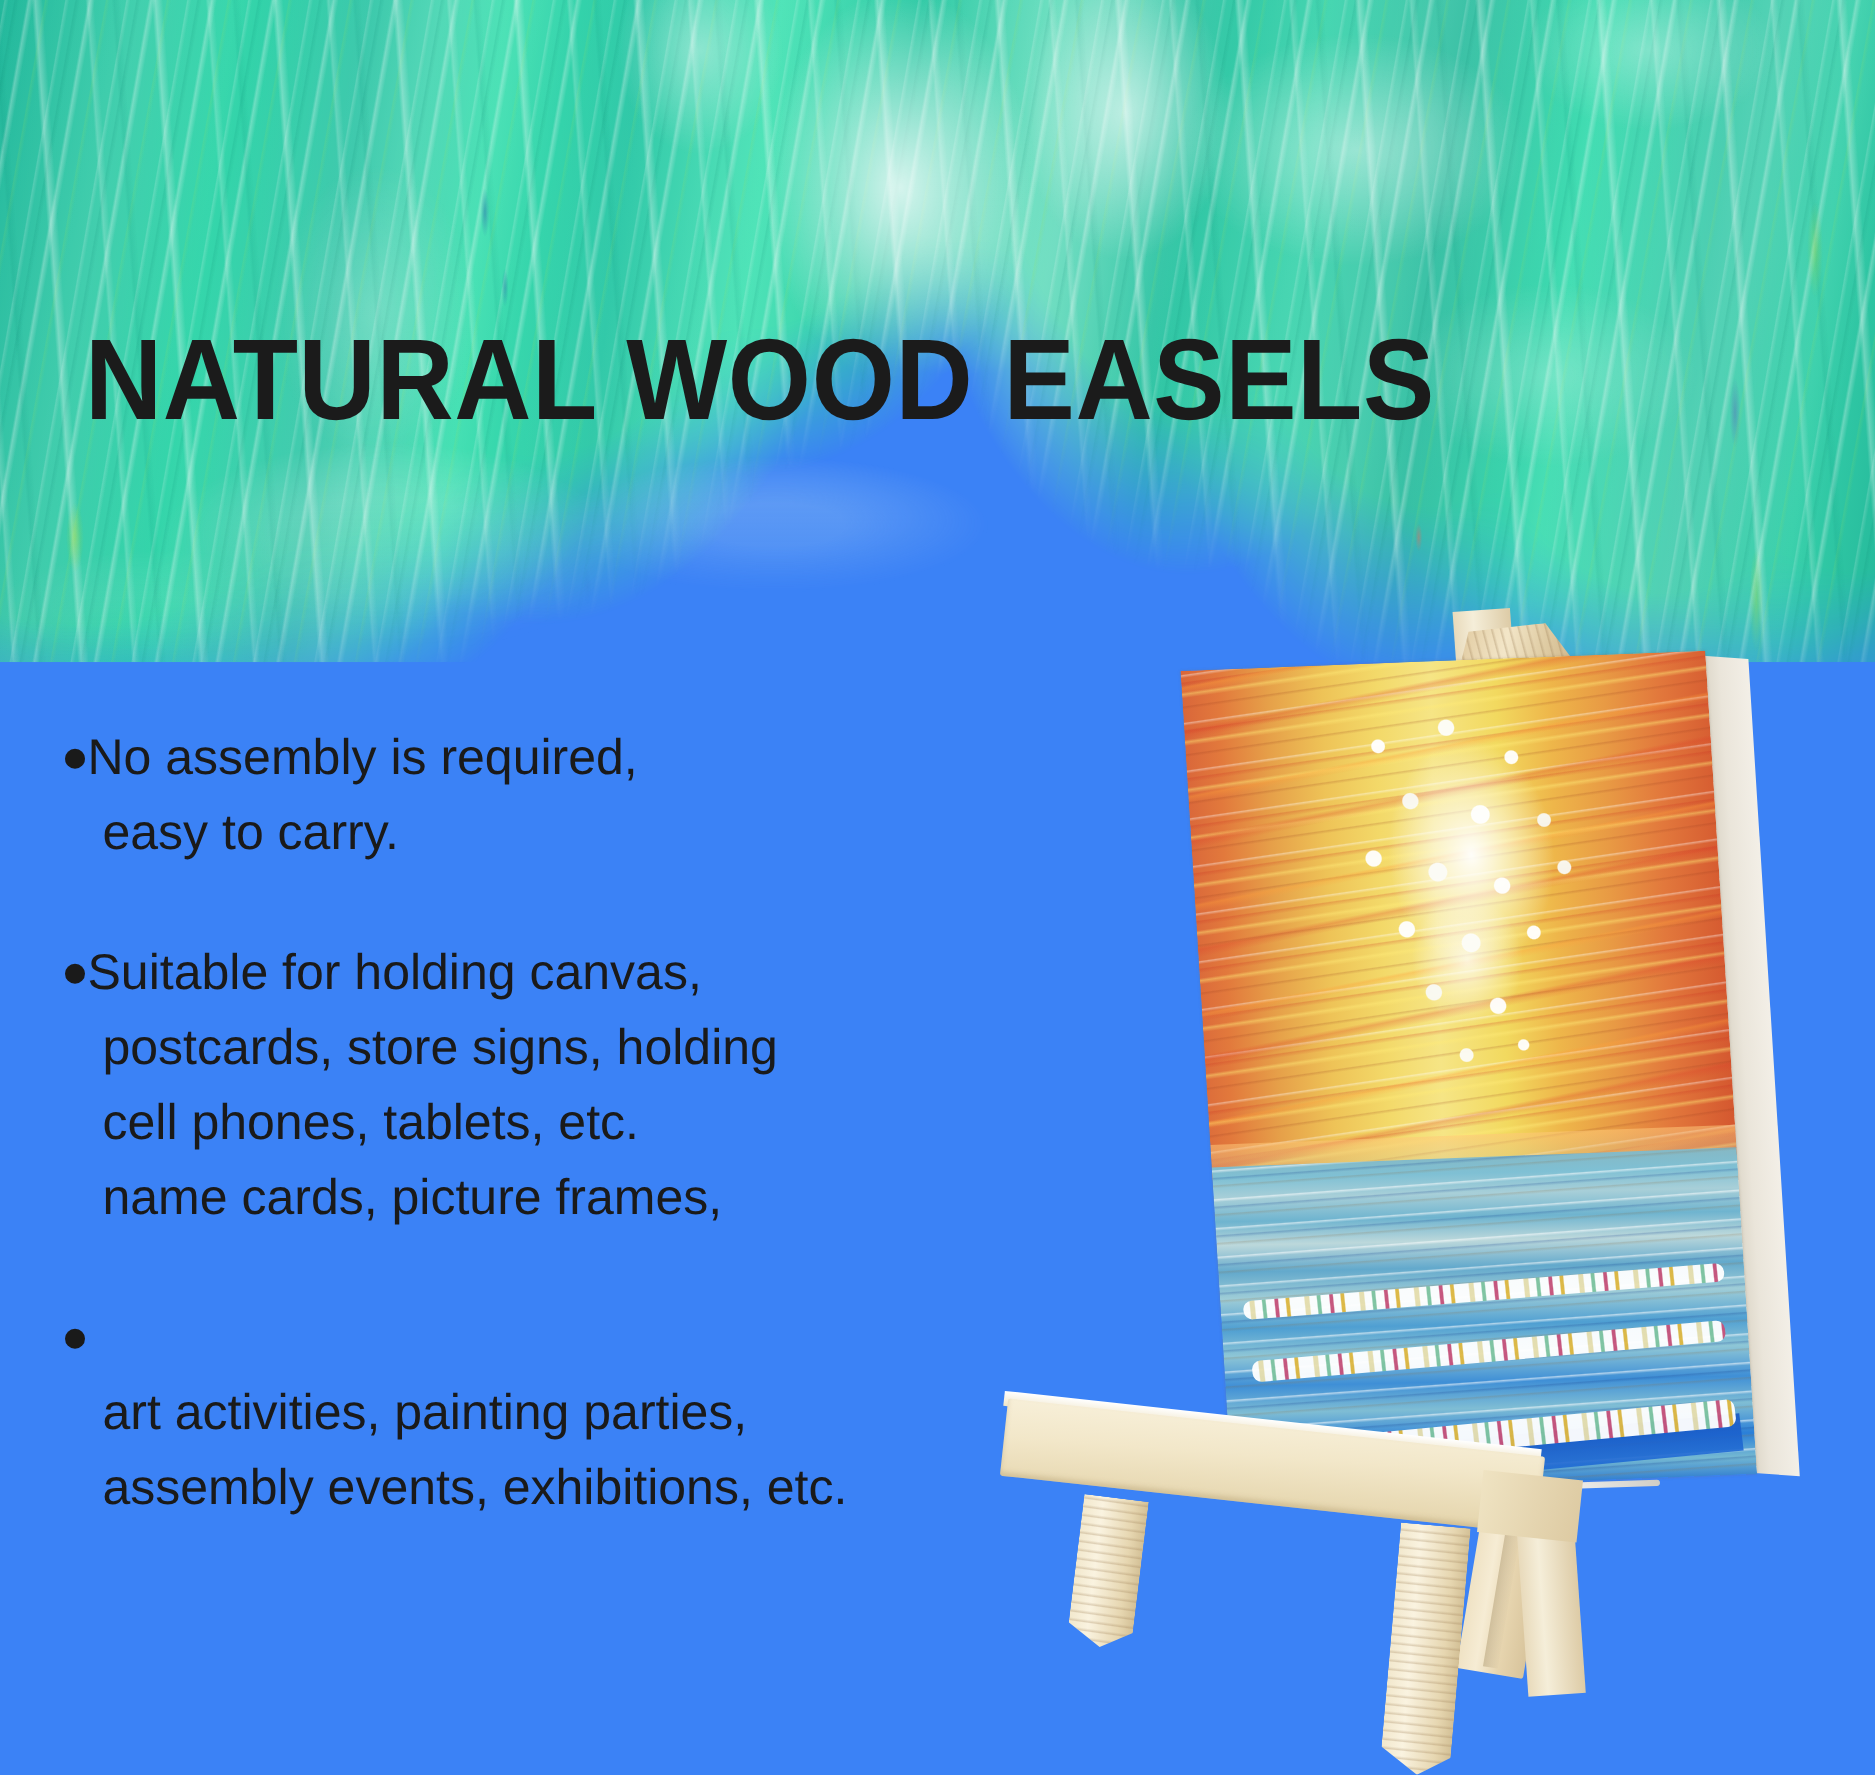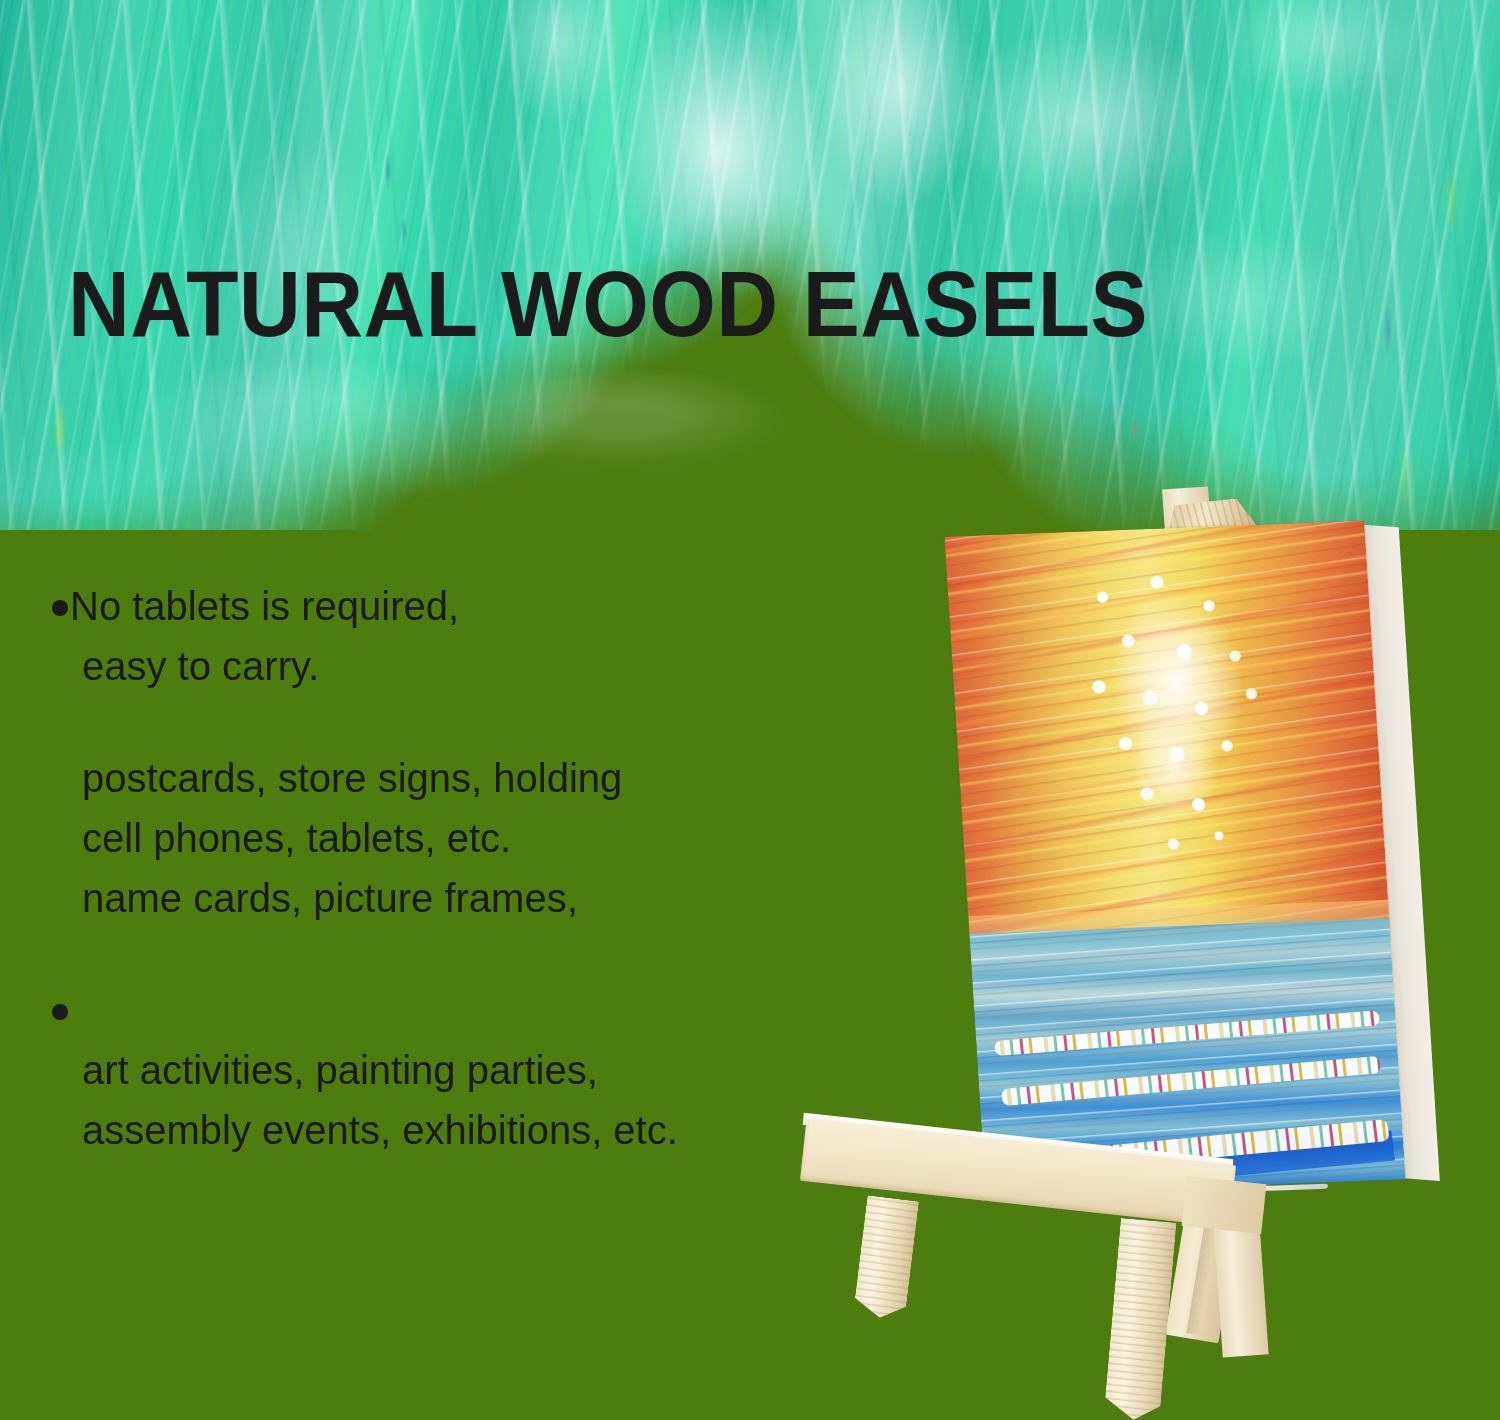--- a/index.html
+++ b/index.html
@@ -4,21 +4,21 @@
 <style>
   html, body {
     margin: 0;
     padding: 0;
     background: #ffffff;
   }
   #page {
     position: relative;
     width: 1500px;
     height: 1420px;
-    background: #4d7c0f;
+    background: #3b82f6;
     overflow: hidden;
     font-family: "Liberation Sans", sans-serif;
   }
 
   
   #banner {
     position: absolute;
     left: 0; top: 0;
     width: 1500px;
     height: 530px;
@@ -593,25 +593,26 @@
            radial-gradient(ellipse 240px 500px at 1480px 95px, #000 72%, transparent 100%);"></div>
 
     <div class="banner-layer" id="banner-wash"></div>
   </div>
 
   <div id="title">NATURAL WOOD EASELS</div>
 
   <div id="bullets">
 
     <div class="bullet">
-      <span class="line"><span class="dot"></span><span>No tablets is required,</span></span>
+      <span class="line"><span class="dot"></span><span>No assembly is required,</span></span>
       <span class="line indent">easy to carry.</span>
     </div>
 
     <div class="bullet">
+      <span class="line"><span class="dot"></span><span>Suitable for holding canvas,</span></span>
       <span class="line indent">postcards, store signs, holding</span>
       <span class="line indent">cell phones, tablets, etc.</span>
       <span class="line indent">name cards, picture frames,</span>
     </div>
 
     <div class="bullet">
       <span class="line"><span class="dot"></span></span>
       <span class="line indent">art activities, painting parties,</span>
       <span class="line indent">assembly events, exhibitions, etc.</span>
     </div>

